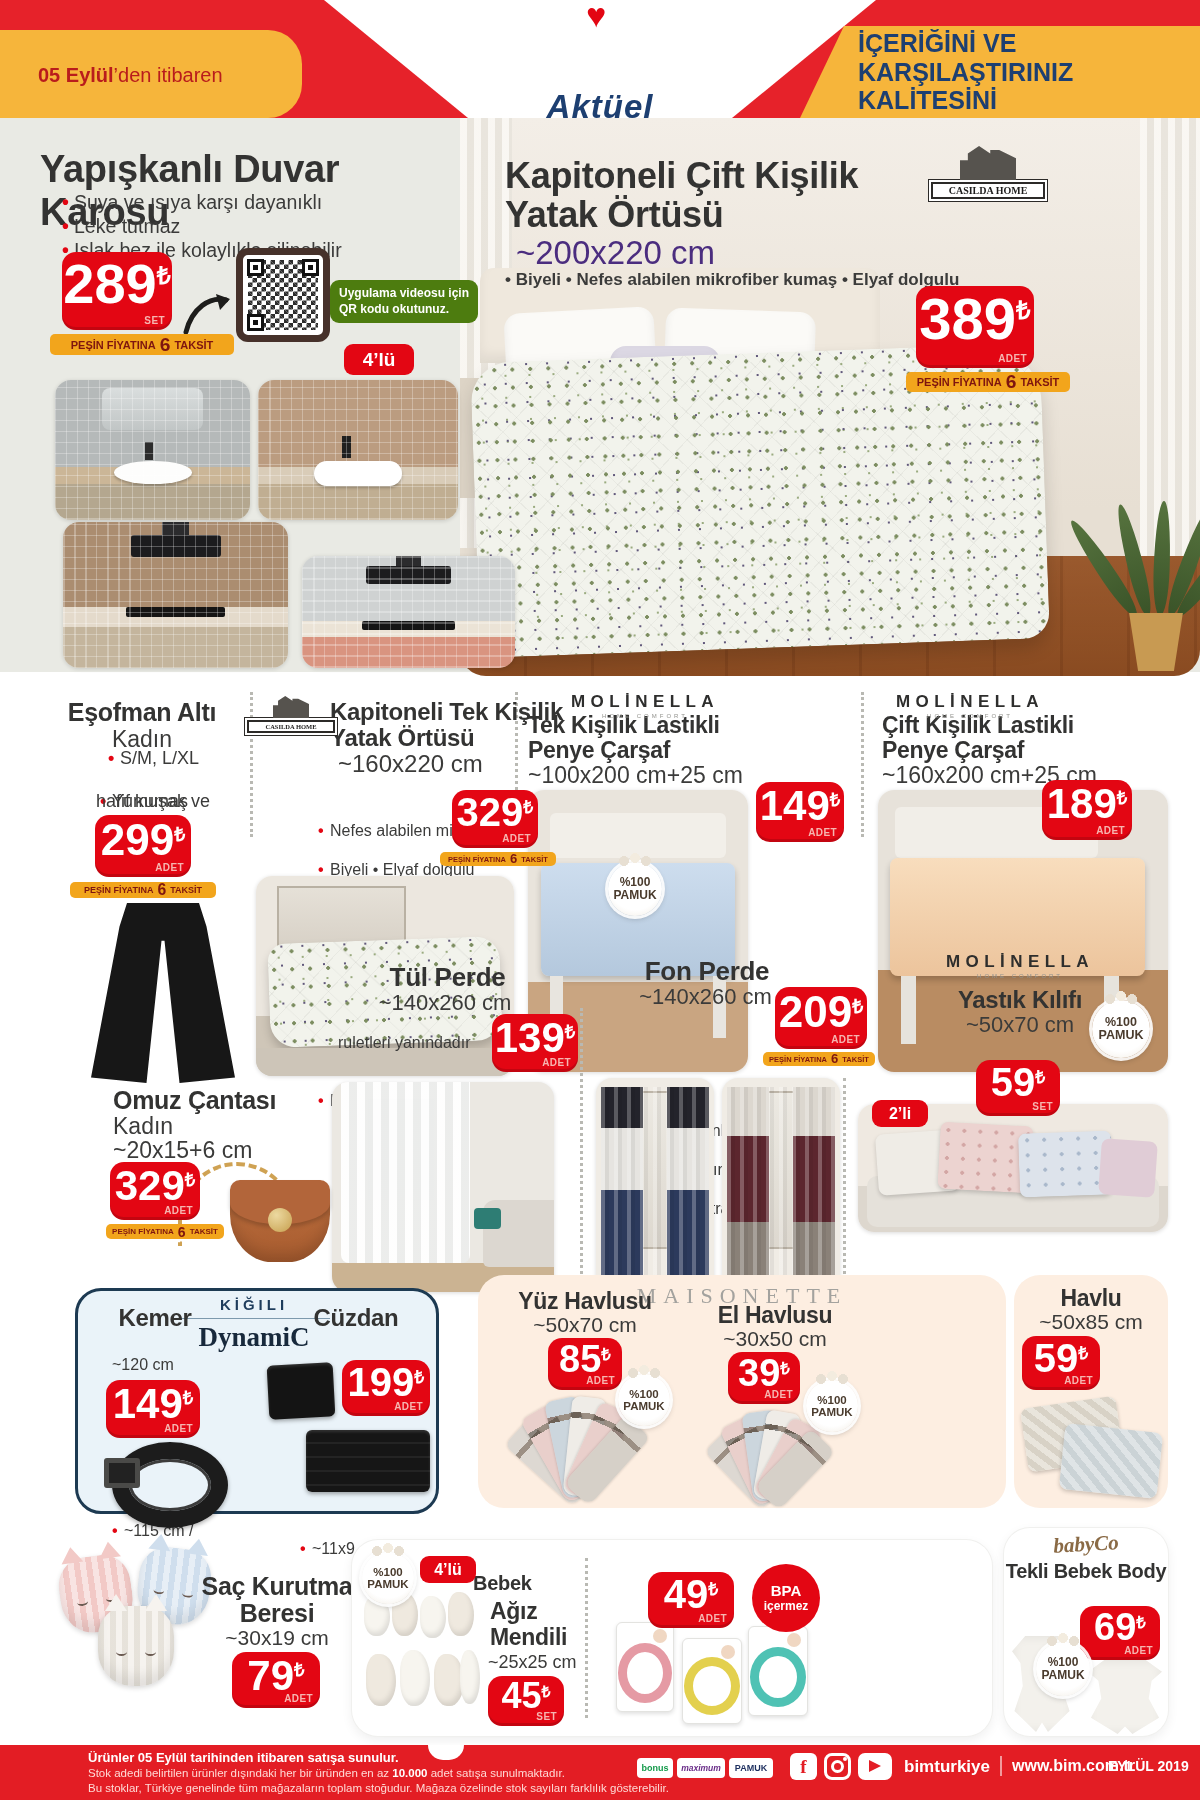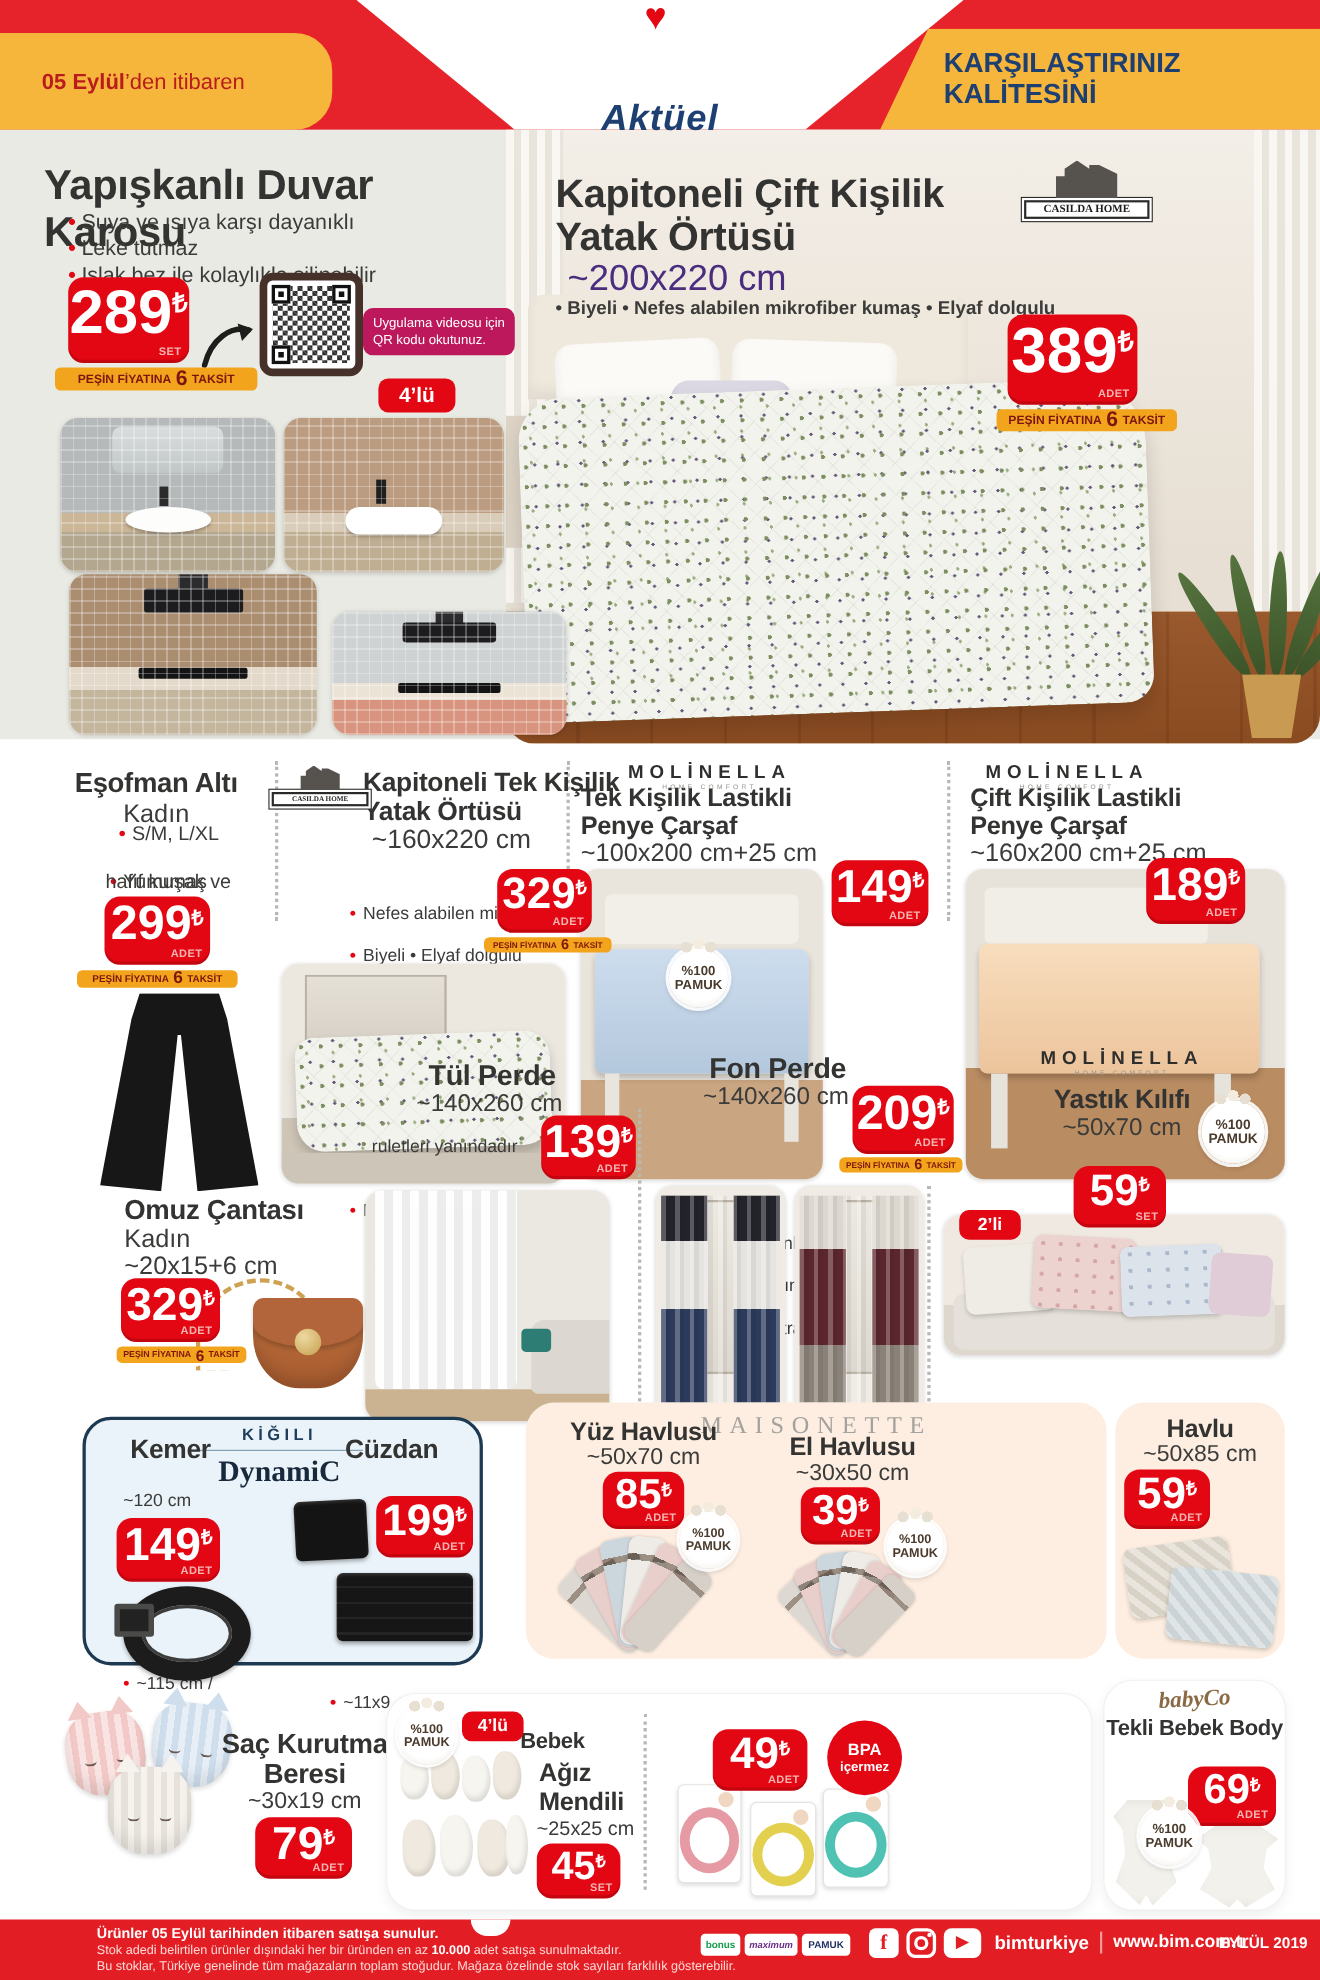--- a/index.html
+++ b/index.html
@@ -83,22 +83,22 @@
   .mosaic::after{content:"";position:absolute;inset:0;
     background:repeating-linear-gradient(0deg,rgba(255,255,255,.28) 0 1.5px,transparent 1.5px 11px),
                repeating-linear-gradient(90deg,rgba(255,255,255,.28) 0 1.5px,transparent 1.5px 11px)}
   .qr{position:absolute;background:#fff;border:7px solid #46312a;border-radius:12px;z-index:6}
   .qr .pat{position:absolute;inset:5px;opacity:.9;
     background-image:linear-gradient(45deg,#161616 25%,transparent 25% 75%,#161616 75%),
                      linear-gradient(45deg,#161616 25%,transparent 25% 75%,#161616 75%);
     background-size:9px 9px;background-position:0 0,4.5px 4.5px}
   .qr .f{position:absolute;width:17px;height:17px;border:3px solid #111;background:#fff;box-sizing:border-box}
   .qr .f::after{content:"";position:absolute;inset:3px;background:#111}
-  .tooltip{position:absolute;background:#be185d;color:#fff;border-radius:9px;padding:6px 9px;font-size:12px;
-    font-weight:400;line-height:1.3;z-index:6;white-space:nowrap}
+  .tooltip{position:absolute;background:#4d7c0f;color:#fff;border-radius:9px;padding:6px 9px;font-size:12px;
+    font-weight:700;line-height:1.3;z-index:6;white-space:nowrap}
   .bpa{position:absolute;background:#e30613;border-radius:50%;color:#fff;font-weight:800;display:flex;
     flex-direction:column;align-items:center;justify-content:center;text-align:center;line-height:1.1;z-index:7}
   .kigili-box{position:absolute;background:#eaf3f9;border:3px solid #1d3a52;border-radius:26px}
   .maison-box{position:absolute;background:#fdeee1;border-radius:26px}
   .white-box{position:absolute;background:#fff;border-radius:26px;box-shadow:0 0 0 1px #f0f0ee,0 4px 12px rgba(0,0,0,.07)}
   
   .pants{position:absolute;background:#171717;
     clip-path:polygon(26% 0,74% 0,79% 13%,98% 97%,61% 100%,51% 21%,49% 21%,39% 100%,2% 97%,21% 13%)}
   .bag-body{position:absolute;background:linear-gradient(#bc6f3f,#a85c2f);border-radius:14px 14px 42% 42%/14px 14px 58% 58%;
     box-shadow:inset 0 -8px 14px rgba(0,0,0,.15)}
@@ -143,20 +143,21 @@
 <body>
 
 <div id="canvas">
 
   <div class="hdr"></div>
   <div class="hdr-cut"></div>
   <div class="cuma-box">
     <div class="cuma-date"><b>05 Eylül</b><span>’den itibaren</span></div>
   </div>
   <div class="slogan-box">
+    <span>İÇERİĞİNİ VE</span>
     <span>KARŞILAŞTIRINIZ</span>
     <span>KALİTESİNİ</span>
   </div>
   <div class="abs" style="left:520px;top:0;width:160px;height:120px;z-index:2">
     <div class="bim-heart" style="left:66px"></div>
     <div class="aktuel" style="left:0;top:88px;position:absolute">Aktüel</div>
   </div>
 
   <div class="hero-gray"></div>
   <div class="photo">

